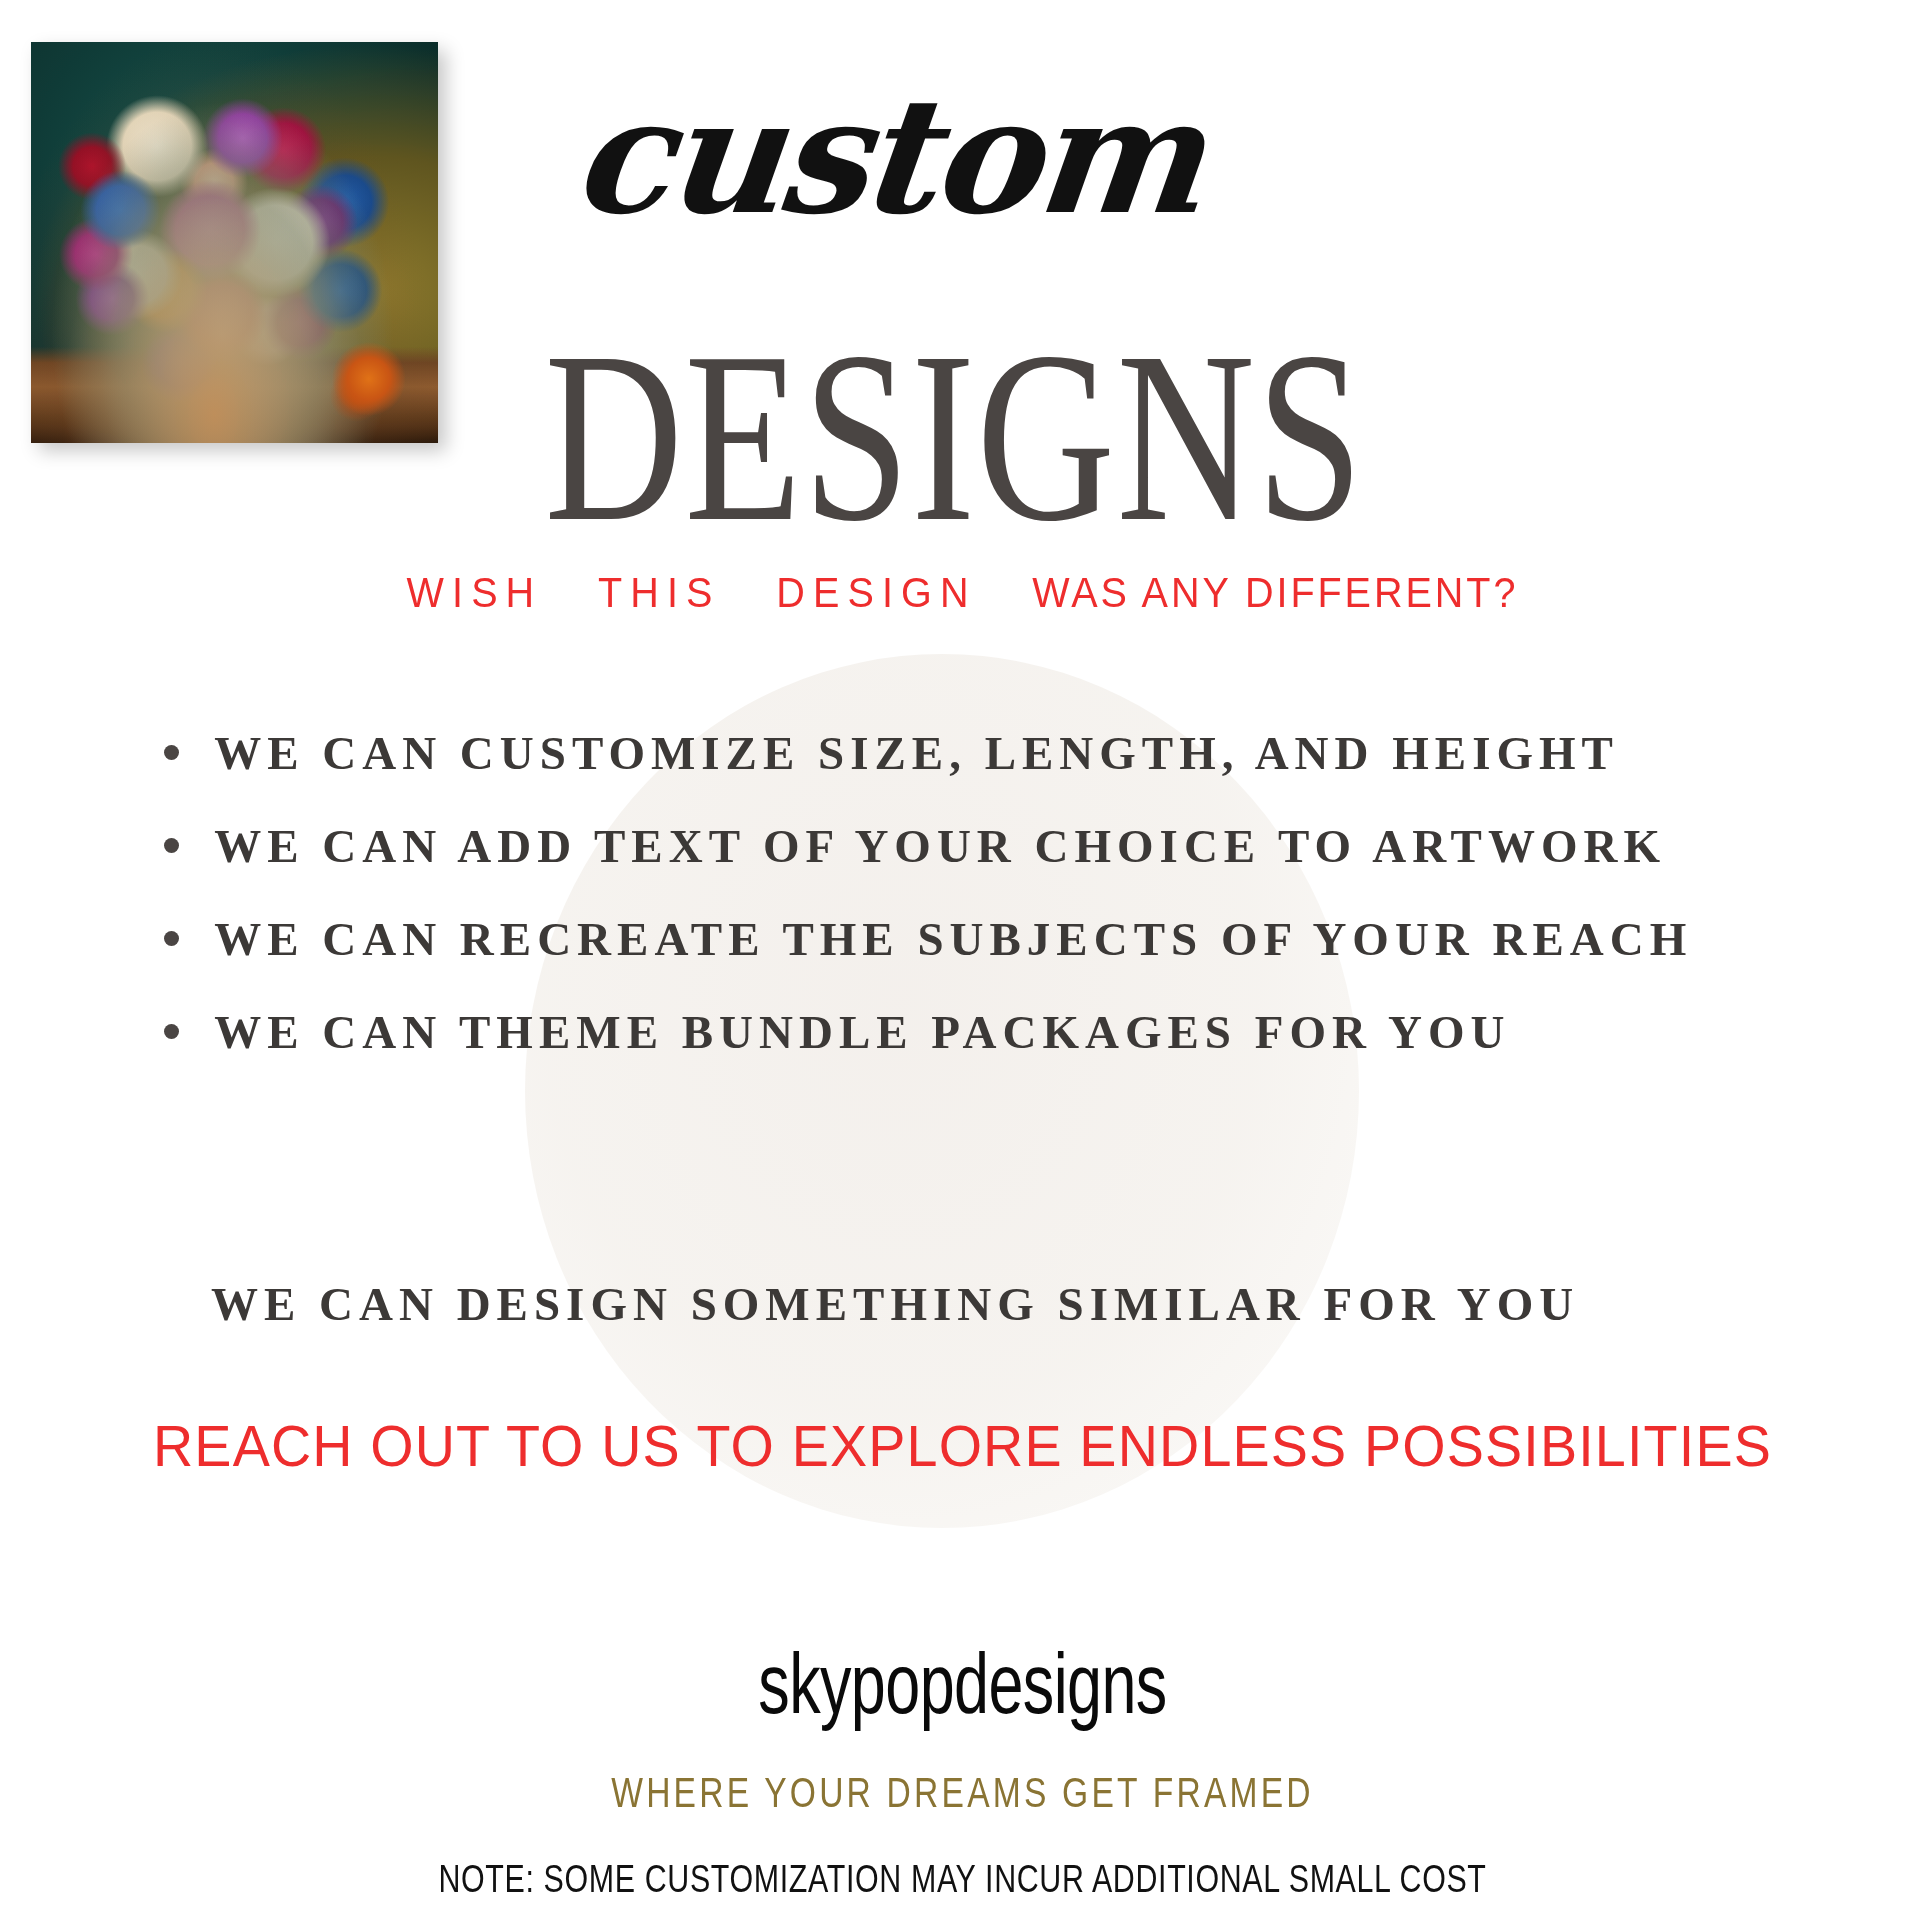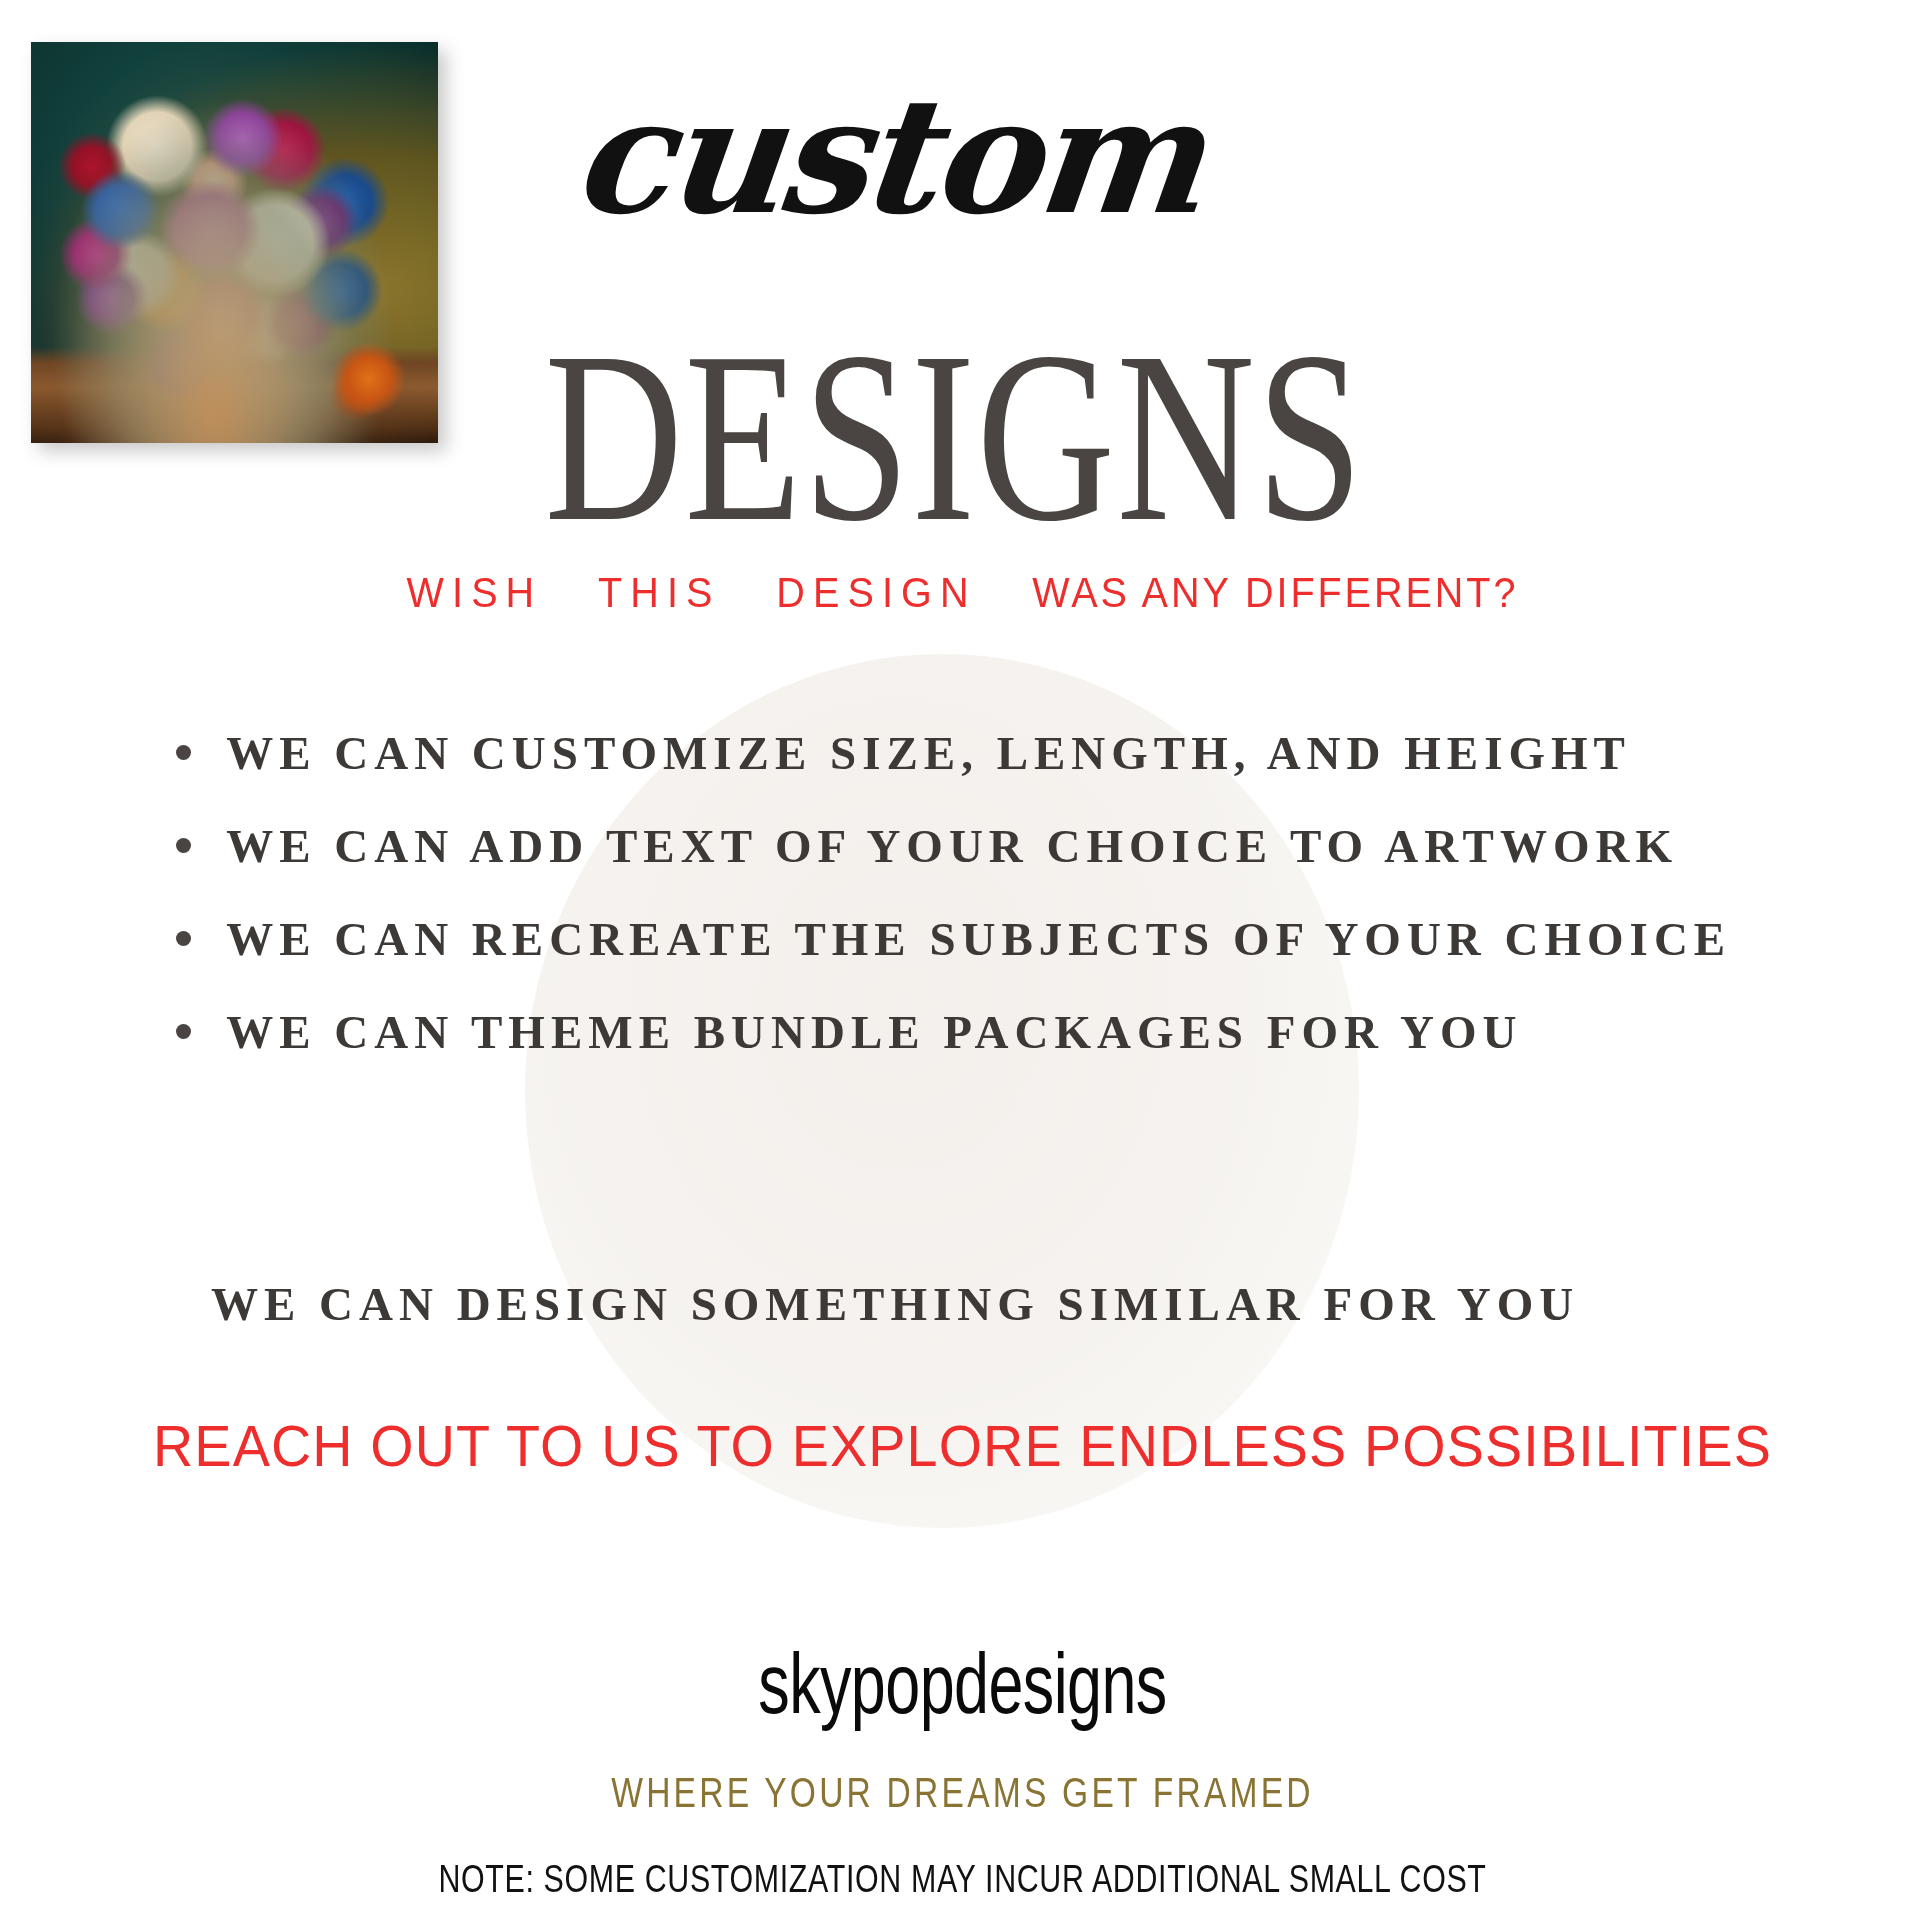--- a/index.html
+++ b/index.html
@@ -129,21 +129,21 @@
     font-size: 43px;
     letter-spacing: 3.2px;
     color: #ee2d2d;
     transform: scaleX(0.92);
   }
   #subhead .sp { letter-spacing: 8.8px; }
 
   
   #bullets {
     position: absolute;
-    left: 176px;
+    left: 164px;
     top: 706px;
     width: 1668px;
     margin: 0;
     padding: 0;
     list-style: none;
     text-align: center;
   }
   #bullets li {
     display: flex;
     align-items: center;
@@ -265,21 +265,21 @@
     <li>
       <span class="dot"></span>
       <span class="bullet-text">WE CAN CUSTOMIZE SIZE, LENGTH, AND HEIGHT</span>
     </li>
     <li>
       <span class="dot"></span>
       <span class="bullet-text">WE CAN ADD TEXT OF YOUR CHOICE TO ARTWORK</span>
     </li>
     <li>
       <span class="dot"></span>
-      <span class="bullet-text">WE CAN RECREATE THE SUBJECTS OF YOUR CHOICE</span>
+      <span class="bullet-text">WE CAN RECREATE THE SUBJECTS OF YOUR REACH</span>
     </li>
     <li>
       <span class="dot"></span>
       <span class="bullet-text">WE CAN THEME BUNDLE PACKAGES FOR YOU</span>
     </li>
   </ul>
 
   <div id="continuation">WE CAN DESIGN SOMETHING SIMILAR FOR YOU</div>
 
   <div id="cta">REACH OUT TO US TO EXPLORE ENDLESS POSSIBILITIES</div>

